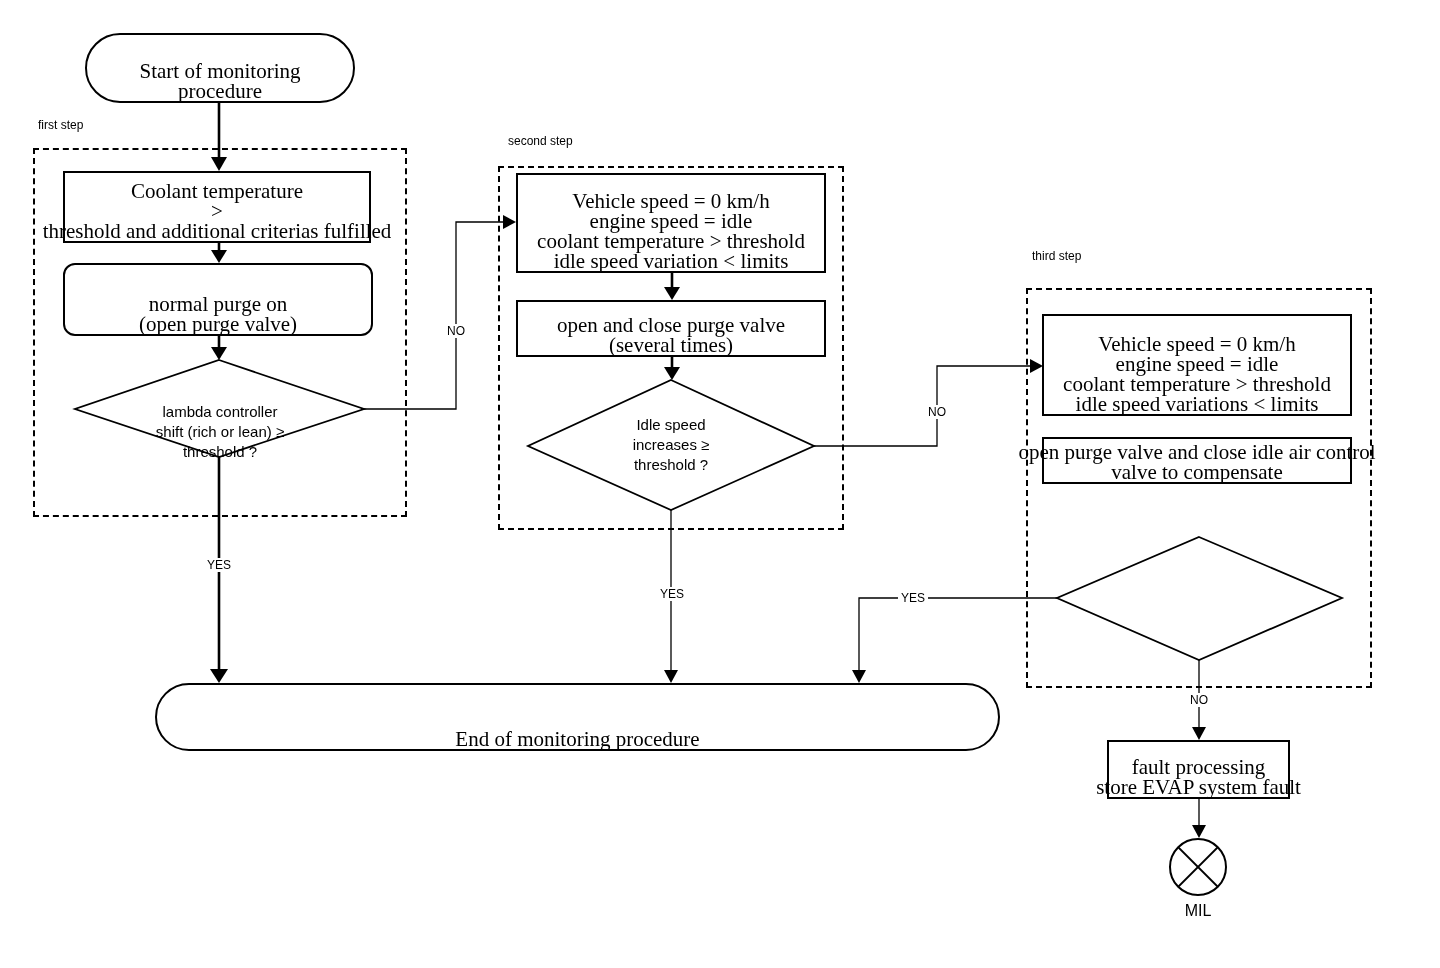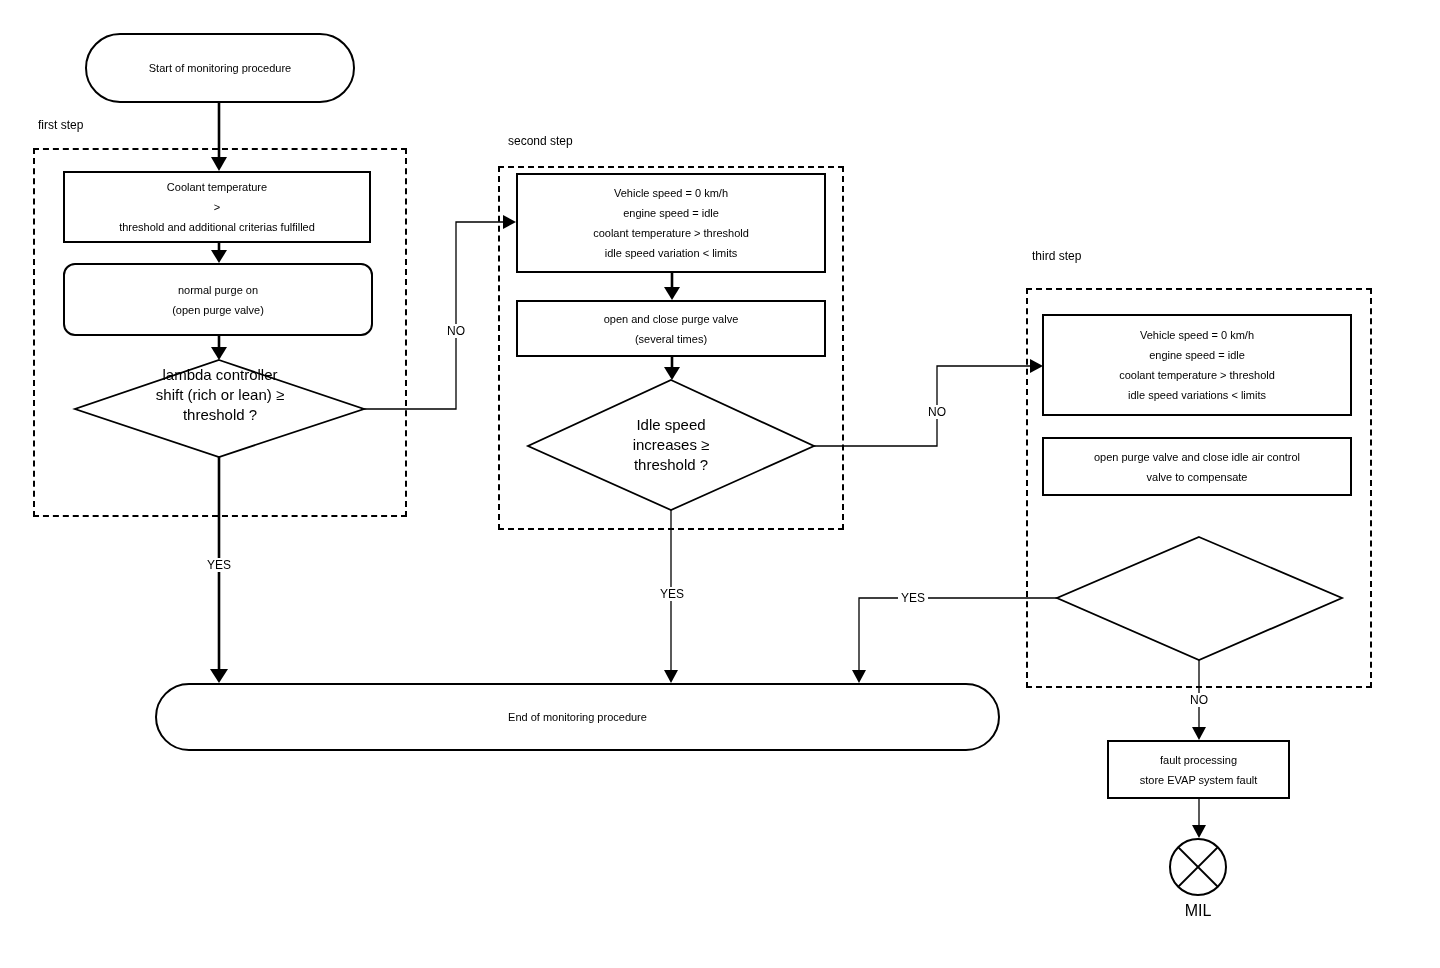--- a/index.html
+++ b/index.html
@@ -32,50 +32,51 @@
   .shape     { fill: #ffffff; stroke: #000; stroke-width: 1.8px; }
   .lamp      { fill: none; stroke: #000; stroke-width: 2px; }
   .lampx     { stroke: #000; stroke-width: 1.8px; }
 
   
   .node {
     position: absolute;
     display: flex;
     flex-direction: column;
     align-items: center;
-    justify-content: center;
+    justify-content: flex-end;
     text-align: center;
-    font-size: 11px;
+    font-size: 21px;
     line-height: 20px;
     background: #ffffff;
+    font-family: Liberation Serif, serif;
   }
   .node > span { white-space: nowrap; }
   .rect    { border: 2px solid #000; }
   .stadium { border: 2px solid #000; border-radius: 36px; }
   .start { left: 85px;  top: 33px;  width: 270px; height: 70px; }
   .start > span { white-space: normal; width: 190px; }
   .b1    { left: 63px;   top: 171px; width: 308px; height: 72px;  }
   .b2    { left: 63px;   top: 263px; width: 310px; height: 73px; border-radius: 12px;  }
   .b3    { left: 516px;  top: 173px; width: 310px; height: 100px; }
   .b4    { left: 516px;  top: 300px; width: 310px; height: 57px;  }
   .b5    { left: 1042px; top: 314px; width: 310px; height: 102px; }
-  .b6    { left: 1042px; top: 437px; width: 310px; height: 59px;  }
+  .b6    { left: 1042px; top: 437px; width: 310px; height: 47px;  }
   .fault { left: 1107px; top: 740px; width: 183px; height: 59px;  }
   .end   { left: 155px;  top: 683px; width: 845px; height: 68px;  }
 
   
   .dtext {
     position: absolute;
     transform: translate(-50%, -50%);
     text-align: center;
     font-size: 15px;
     line-height: 20px;
   }
   .dtext > span { display: block; white-space: nowrap; }
-  .dt1 { left: 220px;  top: 395px; width: 230px; }
+  .dt1 { left: 220px;  top: 432px; width: 230px; }
   .dt2 { left: 671px;  top: 445px; width: 190px; }
   .dt3 { left: 1199px; top: 598px; width: 260px; }
 
   
   .elabel {
     position: absolute;
     transform: translate(-50%, -50%);
     background: #ffffff;
     padding: 0 3px;
     font-size: 12px;

